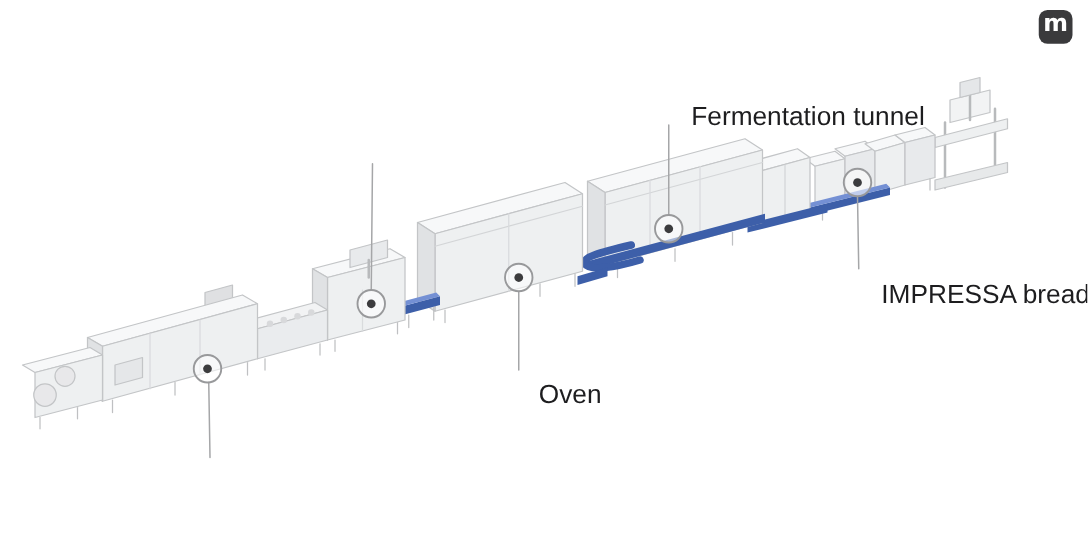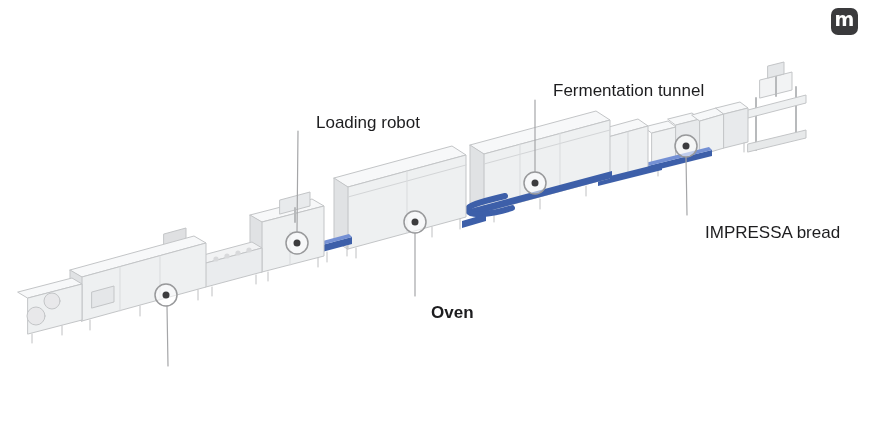--- a/index.html
+++ b/index.html
@@ -6,28 +6,28 @@
   .stage{
     position:relative;
     width:870px;height:447px;
     background:#ffffff;
     overflow:hidden;
     font-family:"Liberation Sans",sans-serif;
   }
   .illustration{position:absolute;inset:0;}
   .label{
     position:absolute;
-    font-size:17px;
+    font-size:21px;
     line-height:1.55;
     color:#1d1d1f;
     white-space:nowrap;
   }
   .label-loading-robot{left:316px;top:110px;}
   .label-fermentation{left:553px;top:78px;}
-  .label-oven{left:431px;top:300px;font-weight:bold;}
+  .label-oven{left:431px;top:300px;}
   .label-impressa{left:705px;top:220px;}
   .label-thermoformer{left:185px;top:369px;}
   .brand-logo{
     position:absolute;
     top:8px;left:831px;
     width:27px;height:27px;
     background:#3a3a3c;
     border-radius:7px;
     display:flex;align-items:center;justify-content:center;
   }
@@ -192,21 +192,20 @@
         <circle cx="535" cy="183" r="11" fill="rgba(255,255,255,0.55)" stroke="#98999b" stroke-width="1.5"></circle>
         <circle cx="535" cy="183" r="3.5" fill="#3c3c3e"></circle>
       </g>
       <g>
         <circle cx="686" cy="146" r="11" fill="rgba(255,255,255,0.55)" stroke="#98999b" stroke-width="1.5"></circle>
         <circle cx="686" cy="146" r="3.5" fill="#3c3c3e"></circle>
       </g>
     </g>
   </svg>
 
-  <div class="label label-loading-robot">Loading robot</div>
 
   <div class="label label-fermentation">Fermentation tunnel</div>
 
   <div class="label label-oven">Oven</div>
 
   <div class="label label-impressa">IMPRESSA bread</div>
 
   <div class="label label-thermoformer">
   </div>
 

